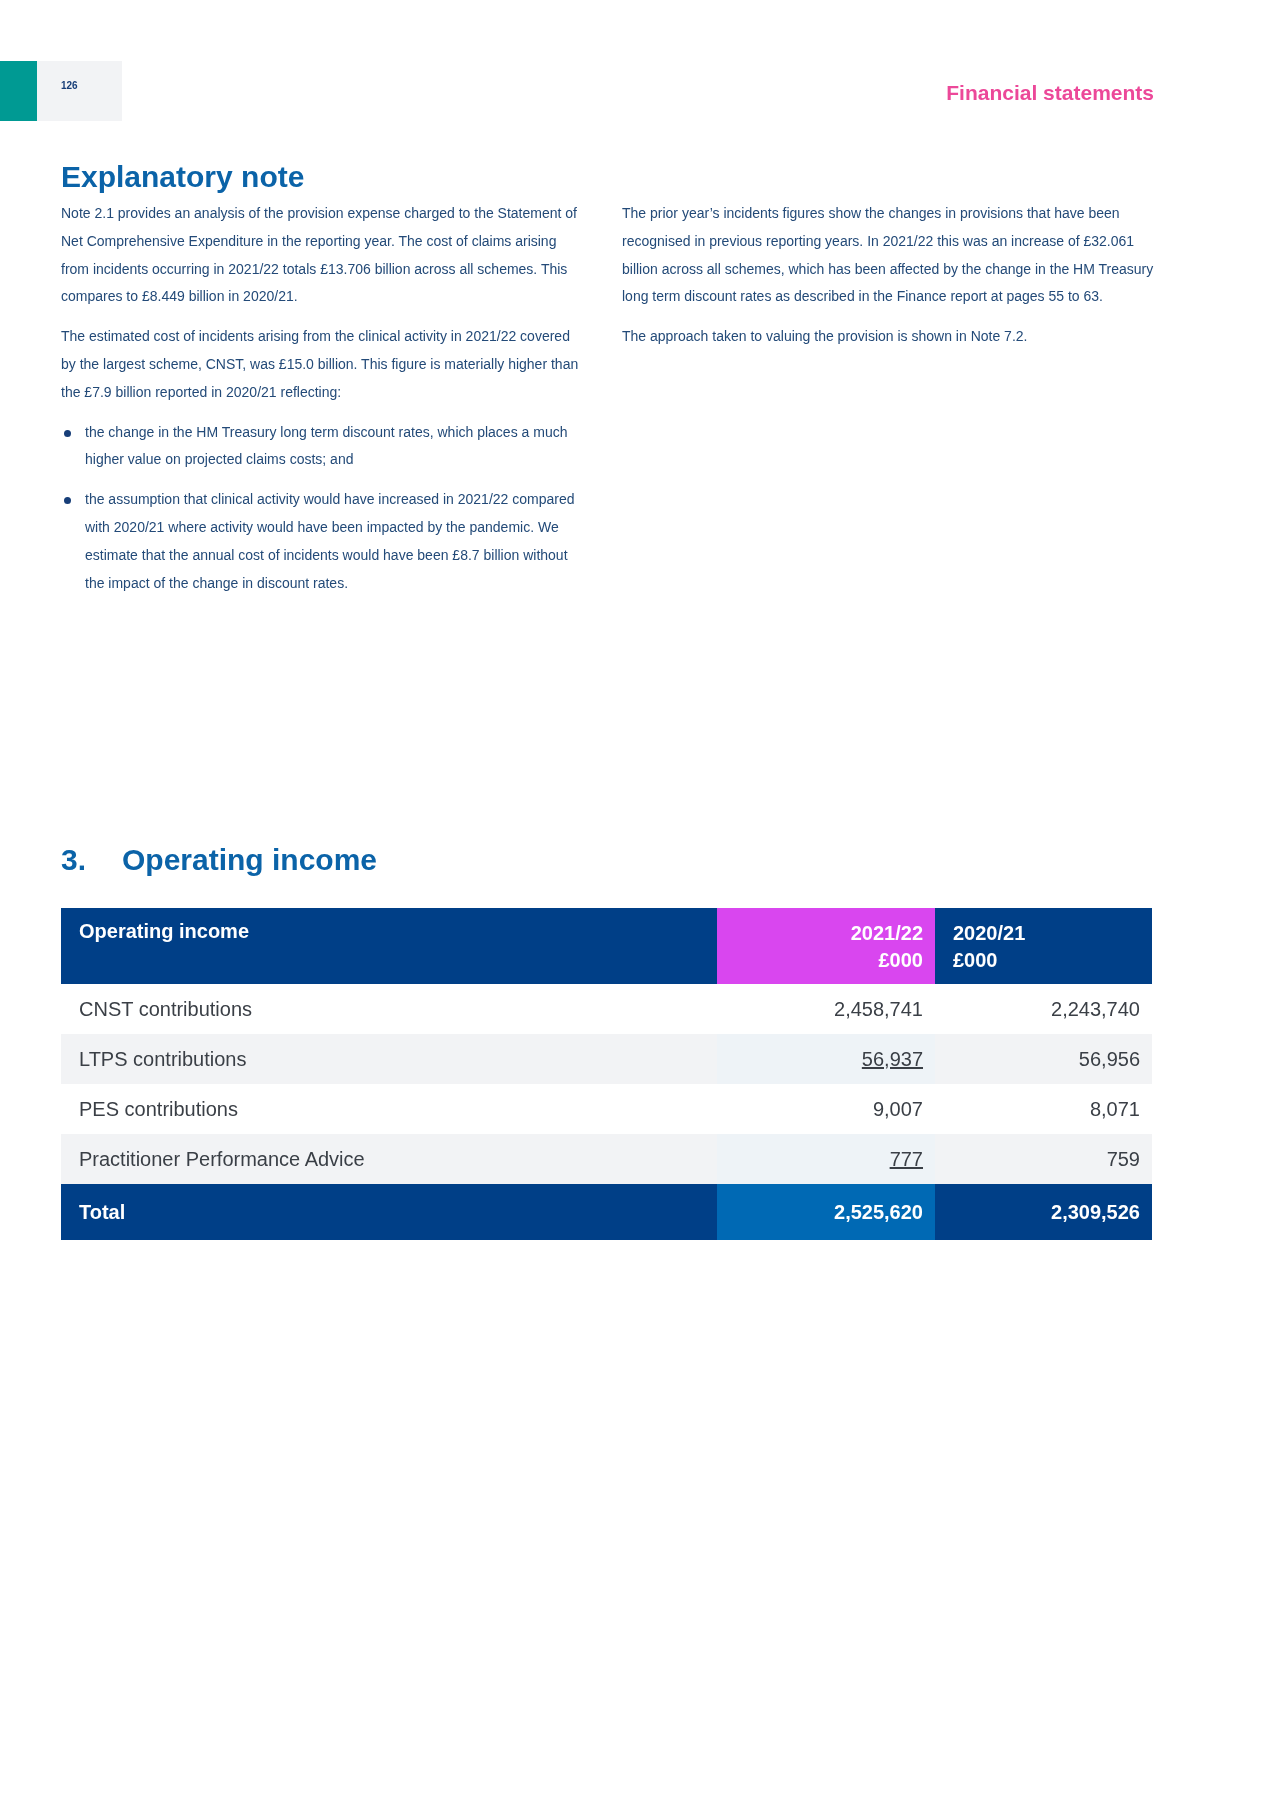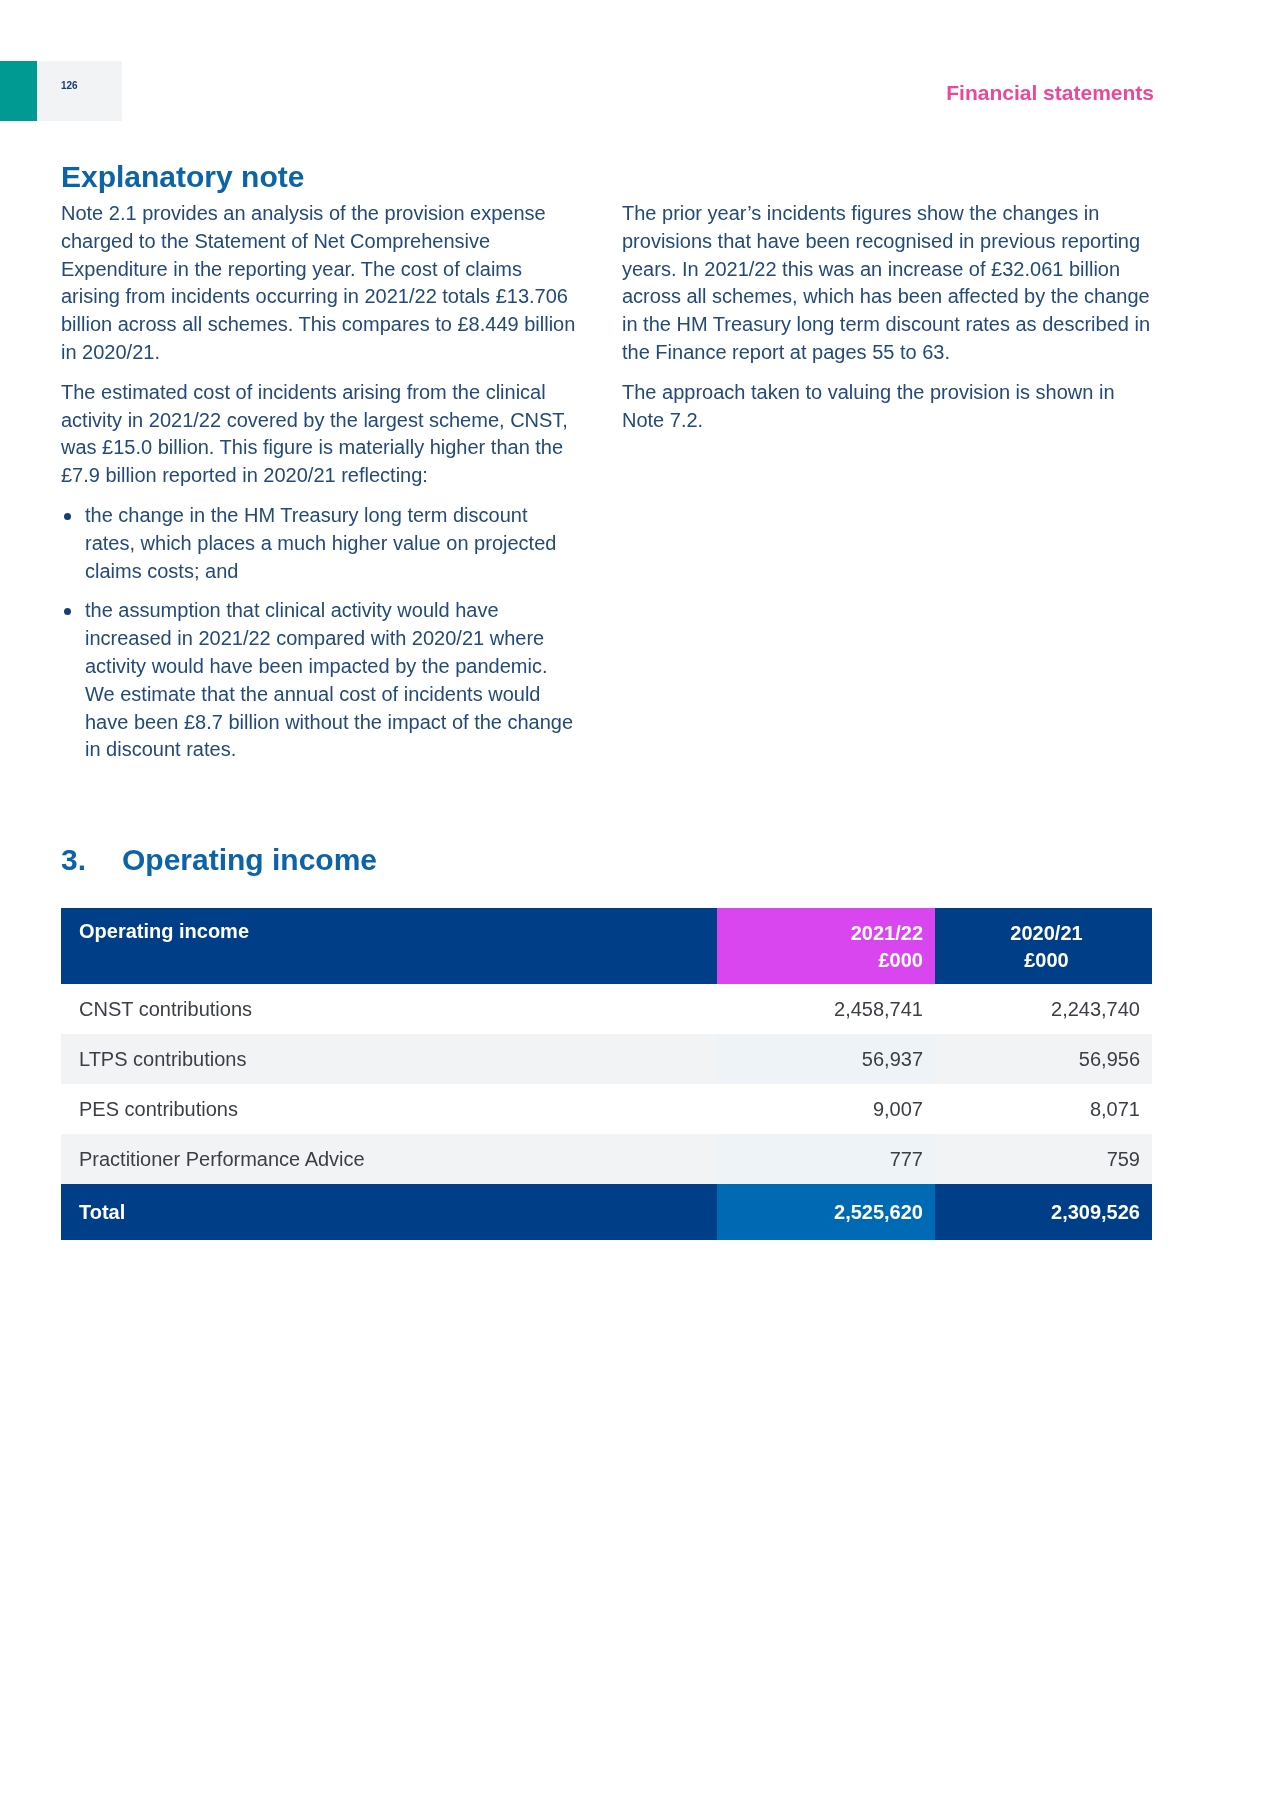--- a/index.html
+++ b/index.html
@@ -25,21 +25,21 @@
     .running-head {
       position: absolute; right: 118px; top: 81px;
       font-size: 21px; font-weight: bold; color: #ec4899;
     }
     .subhead {
       position: absolute; left: 61px; top: 160px;
       font-size: 30px; font-weight: bold; color: #0b63a8;
     }
     .col {
       position: absolute; top: 200px;
-      font-size: 20px; line-height: 27.8px; color: #234a78;
+      font-size: 14px; line-height: 27.8px; color: #234a78;
     }
     .col-left { left: 61px; width: 520px; }
     .col-right { left: 622px; width: 540px; }
     .para { margin-bottom: 12px; }
     .bullets { list-style: none; }
     .bullets li {
       position: relative; padding-left: 24px; margin-bottom: 12px;
     }
     .bullets li::before {
       content: ""; position: absolute; left: 3px; top: 11px;
@@ -57,27 +57,27 @@
       font-size: 20px;
     }
     table.income th, table.income td { padding: 0 12px 0 18px; }
     table.income thead th {
       height: 76px; vertical-align: top; padding-top: 12px;
       color: #ffffff; font-weight: bold; font-size: 20px;
       background: #003f87;
     }
     table.income thead th.label { text-align: left; width: 656px; }
     table.income thead th.y1 { background: #d946ef; text-align: right; width: 218px; line-height: 27px; }
-    table.income thead th.y2 { text-align: center; width: 217px; line-height: 27px; }
+    table.income thead th.y2 { text-align: left; width: 217px; line-height: 27px; }
     table.income tbody td {
       height: 50px; color: #3a3f46; vertical-align: middle;
     }
     table.income tbody td.num { text-align: right; }
     table.income tbody tr.shade td { background: #f2f3f5; }
-    table.income tbody tr.shade td.y1 { background: #eef3f7; }
+    table.income tbody tr.shade td.y1 { background: #eef3f7; text-decoration: underline; }
     table.income tbody tr.total td {
       background: #003f87; color: #ffffff; font-weight: bold; height: 56px;
     }
     table.income tbody tr.total td.y1 { background: #0069b4; }
   </style>
 </head>
 <body>
 
 <div class="page-tab"></div>
 <div class="page-num-box"></div>

